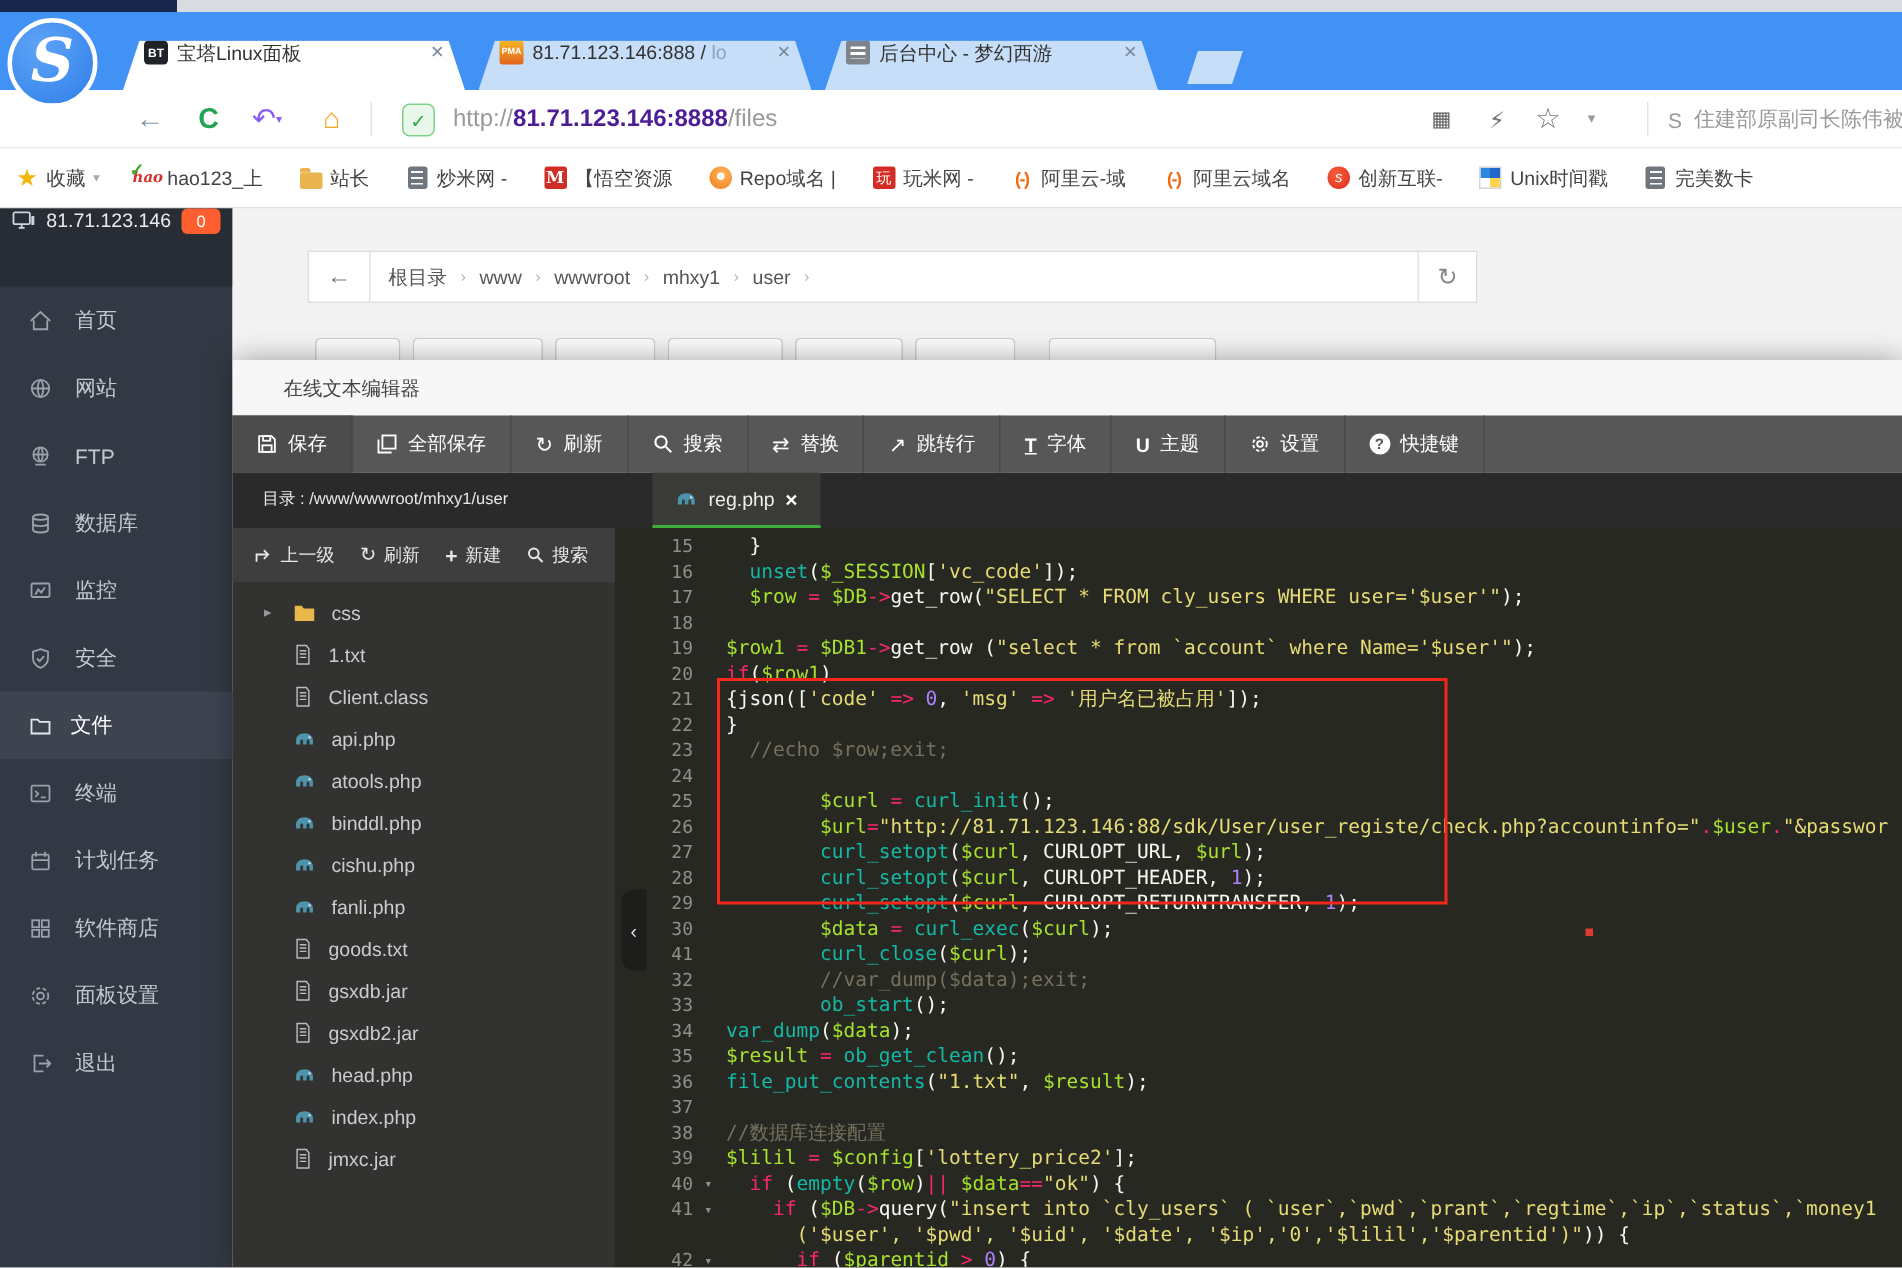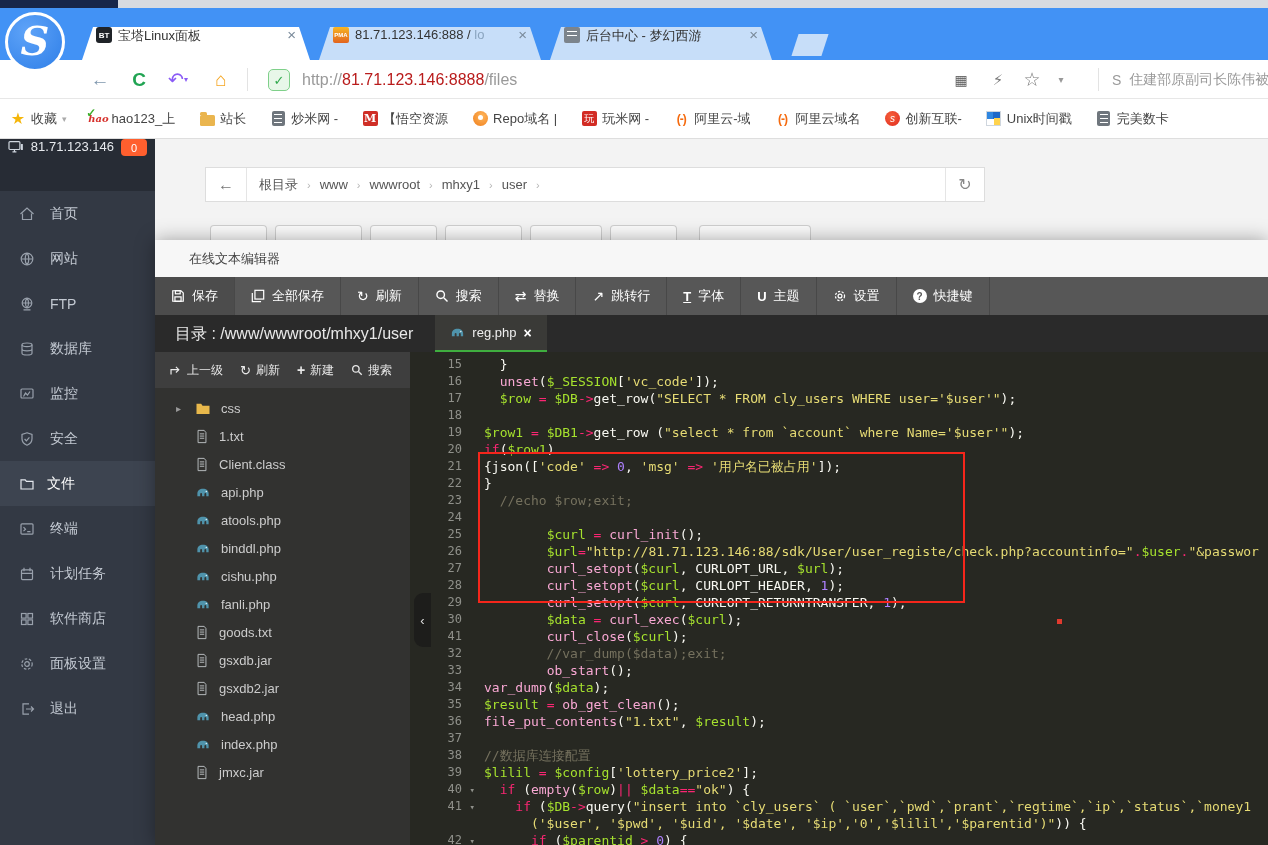--- a/index.html
+++ b/index.html
@@ -29,21 +29,21 @@
   .fav-doc{background:#7c848c;border-radius:2px;position:relative;}
   .fav-doc:before{content:"";position:absolute;left:3px;top:4px;width:10px;height:8px;
     background:repeating-linear-gradient(#fff 0 1.5px,transparent 1.5px 4px);}
   
   .addr{position:absolute;left:0;top:60px;width:1268px;height:39px;background:#fff;border-bottom:1px solid #e7e7e7;box-sizing:border-box;}
   .aico{position:absolute;top:0;height:39px;display:flex;align-items:center;justify-content:center;font-size:19px;}
   .vdiv{position:absolute;top:8px;width:1px;height:23px;background:#e3e3e3;}
   .shield{position:absolute;left:268px;top:9px;width:22px;height:22px;border-radius:5px;
     background:#e8f7e9;border:1px solid #7fd08a;color:#2fa84c;font-size:13px;text-align:center;line-height:21px;box-sizing:border-box;}
   .url{position:absolute;left:302px;top:0;height:39px;line-height:39px;font-size:16px;color:#999;}
-  .url b{color:#b91c1c;font-weight:400;}
+  .url b{color:#4c1d95;font-weight:700;}
   .news{position:absolute;left:1112px;top:0;height:39px;display:flex;align-items:center;gap:8px;color:#9a9a9a;font-size:14px;white-space:nowrap;overflow:hidden;width:156px;}
   
   .bmbar{position:absolute;left:0;top:99px;width:1268px;height:40px;background:#fff;border-bottom:1px solid #dedede;
     box-sizing:border-box;display:flex;align-items:center;padding-left:10px;gap:24px;overflow:hidden;}
   .bm{display:flex;align-items:center;gap:5px;font-size:13px;color:#444;white-space:nowrap;}
   .bm .crt{color:#aaa;font-size:9px;}
   .bmi{width:16px;height:16px;flex:0 0 16px;display:inline-flex;align-items:center;justify-content:center;position:relative;}
   .ic-star{color:#f5b60a;font-size:16px;}
   .ic-folder{width:15px;height:11px;background:#eab54e;border-radius:1.5px;position:relative;margin-top:3px;}
   .ic-folder:before{content:"";position:absolute;left:0;top:-3px;width:7px;height:3px;background:#eab54e;border-radius:1.5px 1.5px 0 0;}
@@ -83,42 +83,42 @@
   
   .modal{position:absolute;left:155px;top:240px;width:1113px;height:605px;z-index:5;box-shadow:0 0 18px rgba(0,0,0,.35);}
   .ed-title{height:37px;background:#f7f7f7;color:#444;font-size:13px;display:flex;align-items:center;padding-left:34px;box-sizing:border-box;}
   .ed-toolbar{height:38px;background:#575757;display:flex;}
   .ed-btn{display:flex;align-items:center;gap:7px;color:#fff;font-size:13px;padding:0 16px;border-right:1px solid #484848;cursor:pointer;}
   .ed-btn:first-child{background:#4c4c4c;}
   .ed-btn .tico{font-size:14px;line-height:1;}
   .ed-btn .lico{font-weight:bold;font-size:13px;}
   .qmark{width:14px;height:14px;border-radius:50%;background:#fff;color:#575757;font-size:10px;font-weight:bold;display:flex;align-items:center;justify-content:center;}
   .ed-pathbar{height:37px;background:#2a2a2a;position:relative;}
-  .ed-dir{position:absolute;left:20px;top:0;height:37px;line-height:37px;color:#e8e8e8;font-size:16px;}
+  .ed-dir{position:absolute;left:20px;top:0;height:37px;line-height:37px;color:#e8e8e8;font-size:11px;}
   .ed-tab{position:absolute;left:280px;top:0;height:37px;width:112px;background:#3a3a37;border-bottom:2px solid #3fae3f;
     box-sizing:border-box;display:flex;align-items:center;justify-content:center;gap:7px;color:#eee;font-size:13px;}
   .ed-tab .x{color:#fff;font-weight:bold;font-size:14px;}
   .ed-body{position:absolute;left:0;top:112px;width:1113px;height:493px;display:flex;}
   
   .tree{width:255px;background:#323230;display:flex;flex-direction:column;}
   .tree-bar{height:36px;background:#3e3e3e;display:flex;align-items:center;padding:0 14px;gap:17px;color:#e8e8e8;font-size:12px;flex:0 0 36px;}
   .tree-bar .tb{display:flex;align-items:center;gap:5px;cursor:pointer;}
   .tree-list{flex:1;overflow:hidden;padding-top:6px;}
   .trow{height:28px;display:flex;align-items:center;padding-left:40px;gap:10px;color:#ccc;font-size:13px;position:relative;cursor:pointer;}
   .trow .caret{position:absolute;left:21px;color:#9a9a9a;font-size:10px;}
   .trow svg{flex:0 0 16px;}
   
   .code{flex:1;background:#272822;position:relative;overflow:hidden;font-family:"DejaVu Sans Mono","Liberation Mono",monospace;}
   .codelines{position:absolute;left:0;top:4px;width:100%;}
   .cl{height:17px;display:flex;white-space:pre;font-size:13px;line-height:17px;}
   .gut{width:68px;flex:0 0 68px;text-align:right;padding-right:16px;box-sizing:border-box;color:#8f908a;font-size:12px;position:relative;}
   .gut .fold{position:absolute;right:3px;top:1px;font-size:9px;color:#8f908a;}
   .ct{padding-left:6px;overflow:hidden;}
   .pl{color:#f8f8f2;} .vr{color:#a6e22e;} .kw{color:#f92672;} .st{color:#e6db74;}
-  .bi{color:#f9a8d4;} .nm{color:#ae81ff;} .cm{color:#75715e;}
+  .bi{color:#14b8a6;} .nm{color:#ae81ff;} .cm{color:#75715e;}
   
   .handle{position:absolute;left:414px;top:593px;width:17px;height:54px;background:#1d1d1b;border-radius:9px 0 0 9px;
     color:#ddd;font-size:13px;display:flex;align-items:center;justify-content:center;z-index:7;}
   
   .redbox{position:absolute;left:478px;top:452px;width:487px;height:151px;border:2px solid #f5261b;box-sizing:border-box;z-index:9;pointer-events:none;}
   .reddot{position:absolute;left:1057px;top:619px;width:5px;height:5px;background:#e03a2e;z-index:9;}
   svg{display:block;}
 </style>
 </head>
 <body>

